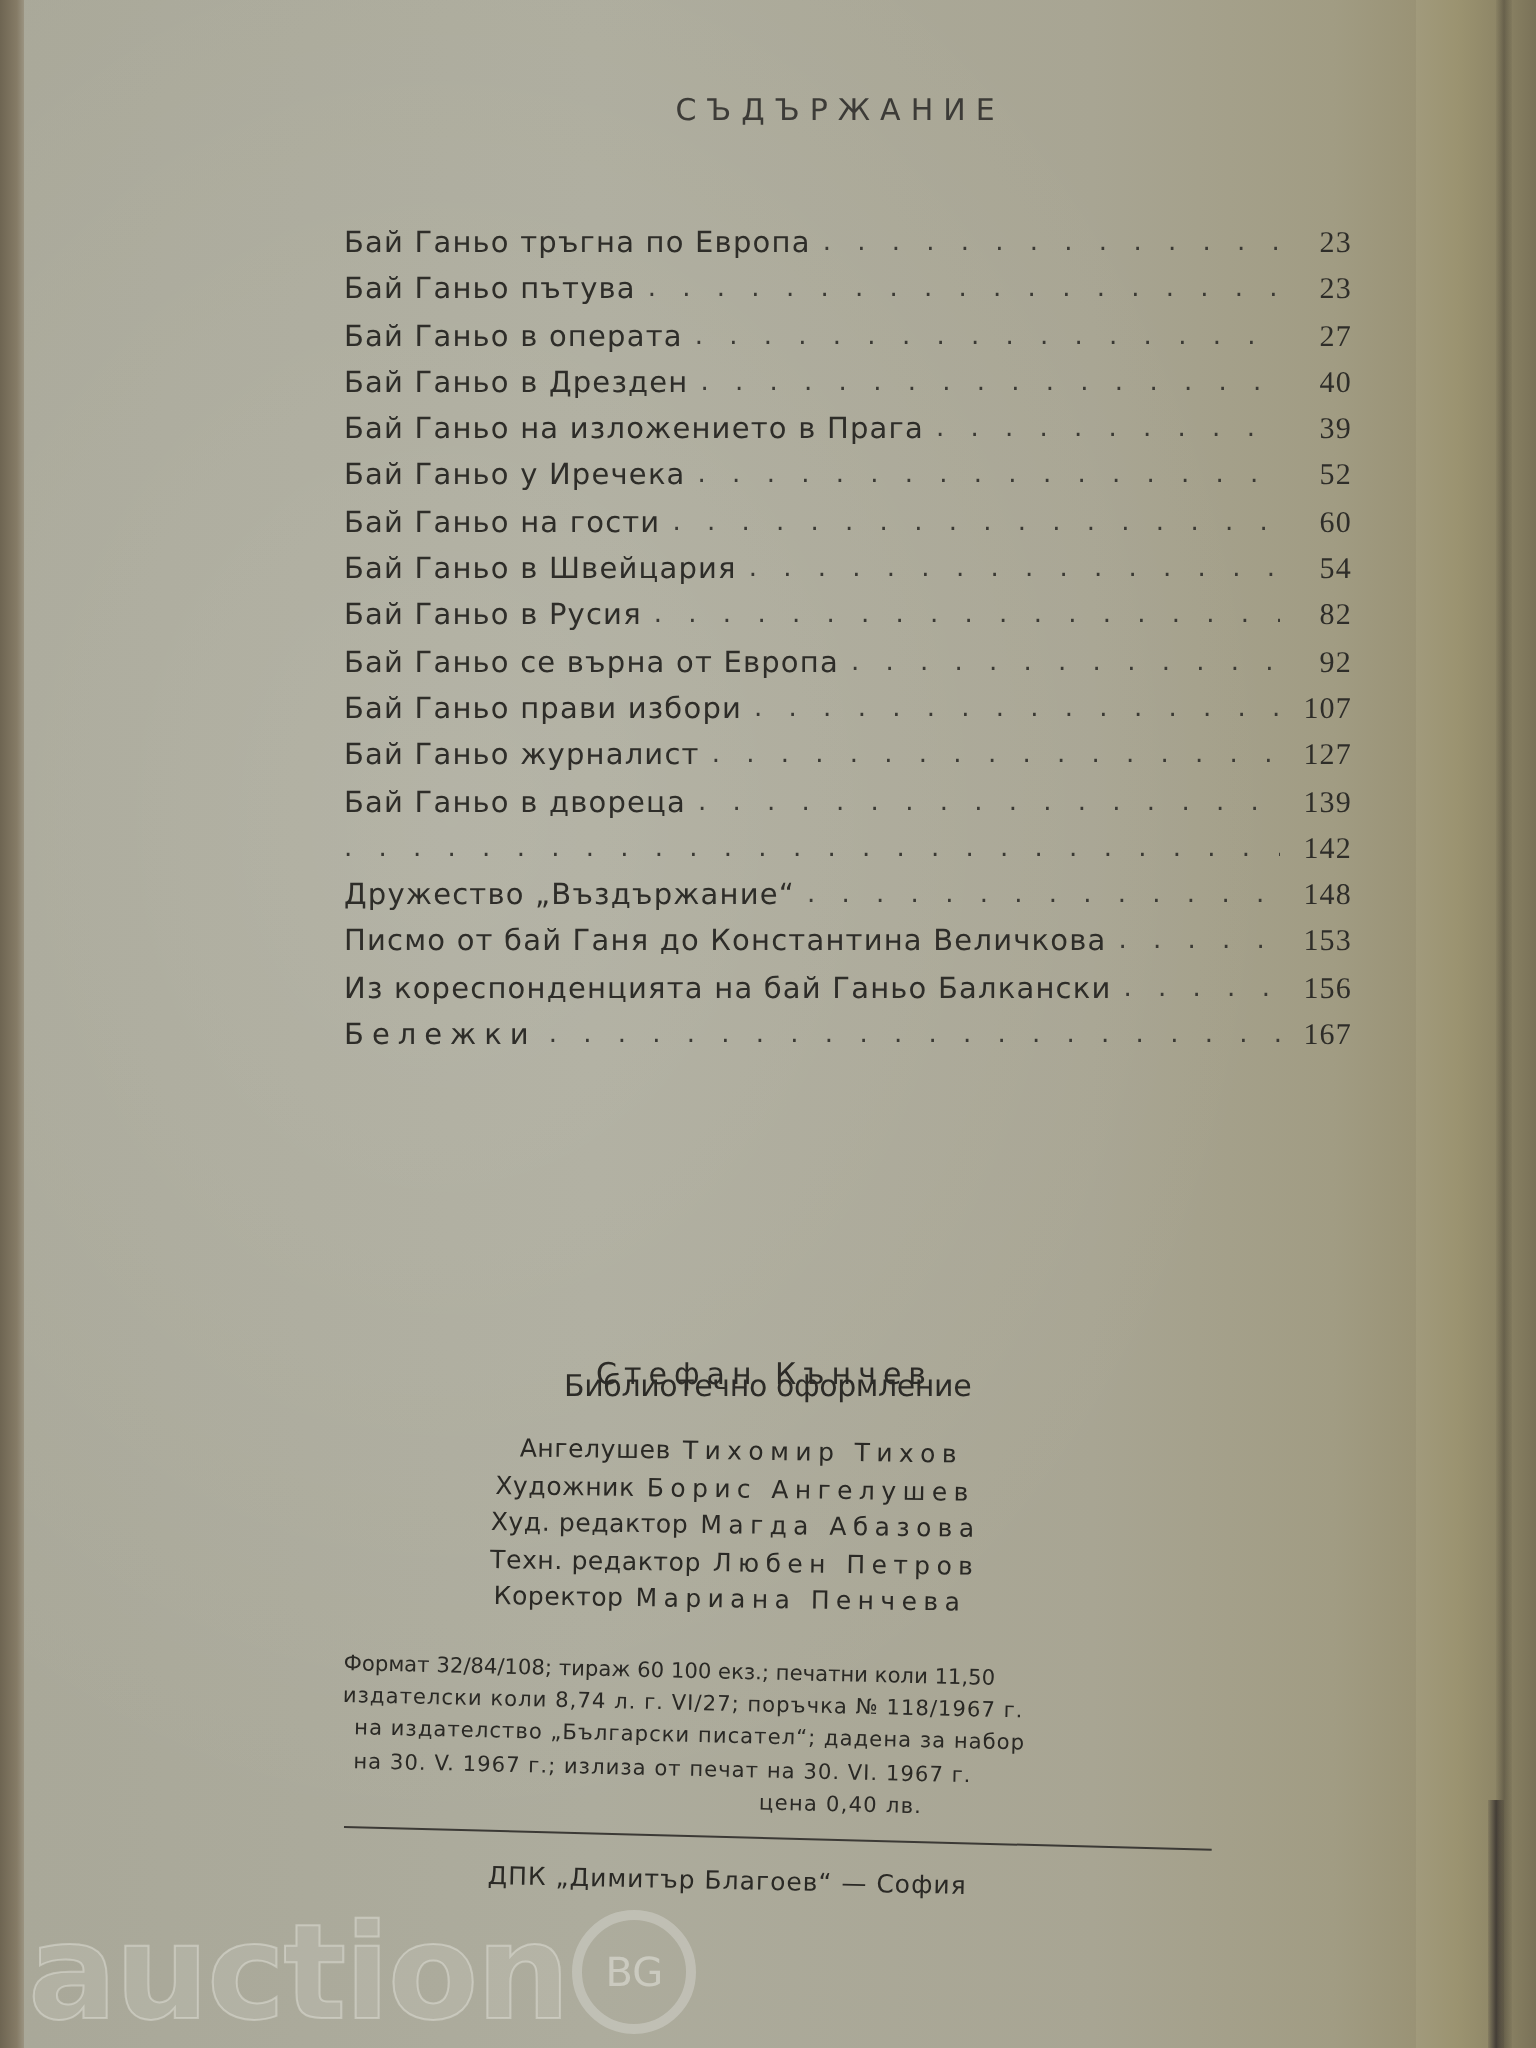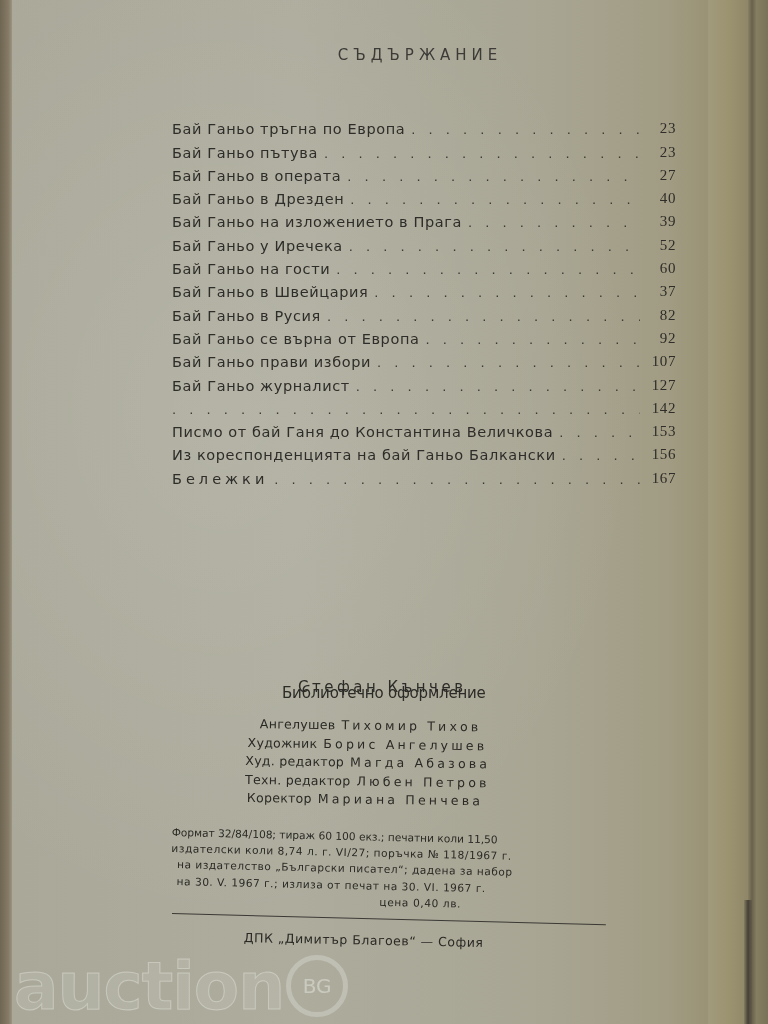--- a/index.html
+++ b/index.html
@@ -66,21 +66,21 @@
     .toc {
       position: absolute;
       left: 172px;
       top: 114px;
       width: 504px;
       margin: 0; padding: 0;
       list-style: none;
     }
     .toc-row {
       display: flex;
-      align-items: flex-end;
+      align-items: flex-start;
       height: 23.3px;
       font-family: "DejaVu Sans", sans-serif;
       font-size: 14.5px;
       color: #2e2d29;
       letter-spacing: 0.6px;
       cursor: pointer;
     }
     .toc-label {
       white-space: nowrap;
       padding-right: 6px;
@@ -261,21 +261,21 @@
       <span class="toc-page">52</span>
     </li>
   <li class="toc-row">
       <span class="toc-label">Бай Ганьо на гости</span>
       <span class="toc-dots"></span>
       <span class="toc-page">60</span>
     </li>
   <li class="toc-row">
       <span class="toc-label">Бай Ганьо в Швейцария</span>
       <span class="toc-dots"></span>
-      <span class="toc-page">37</span>
+      <span class="toc-page">54</span>
     </li>
   <li class="toc-row">
       <span class="toc-label">Бай Ганьо в Русия</span>
       <span class="toc-dots"></span>
       <span class="toc-page">82</span>
     </li>
   <li class="toc-row">
       <span class="toc-label">Бай Ганьо се върна от Европа</span>
       <span class="toc-dots"></span>
       <span class="toc-page">92</span>
@@ -284,22 +284,32 @@
       <span class="toc-label">Бай Ганьо прави избори</span>
       <span class="toc-dots"></span>
       <span class="toc-page">107</span>
     </li>
   <li class="toc-row">
       <span class="toc-label">Бай Ганьо журналист</span>
       <span class="toc-dots"></span>
       <span class="toc-page">127</span>
     </li>
   <li class="toc-row">
+      <span class="toc-label">Бай Ганьо в двореца</span>
+      <span class="toc-dots"></span>
+      <span class="toc-page">139</span>
+    </li>
+  <li class="toc-row">
       <span class="toc-dots"></span>
       <span class="toc-page">142</span>
+    </li>
+  <li class="toc-row">
+      <span class="toc-label">Дружество „Въздържание“</span>
+      <span class="toc-dots"></span>
+      <span class="toc-page">148</span>
     </li>
   <li class="toc-row">
       <span class="toc-label">Писмо от бай Ганя до Константина Величкова</span>
       <span class="toc-dots"></span>
       <span class="toc-page">153</span>
     </li>
   <li class="toc-row">
       <span class="toc-label">Из кореспонденцията на бай Ганьо Балкански</span>
       <span class="toc-dots"></span>
       <span class="toc-page">156</span>

